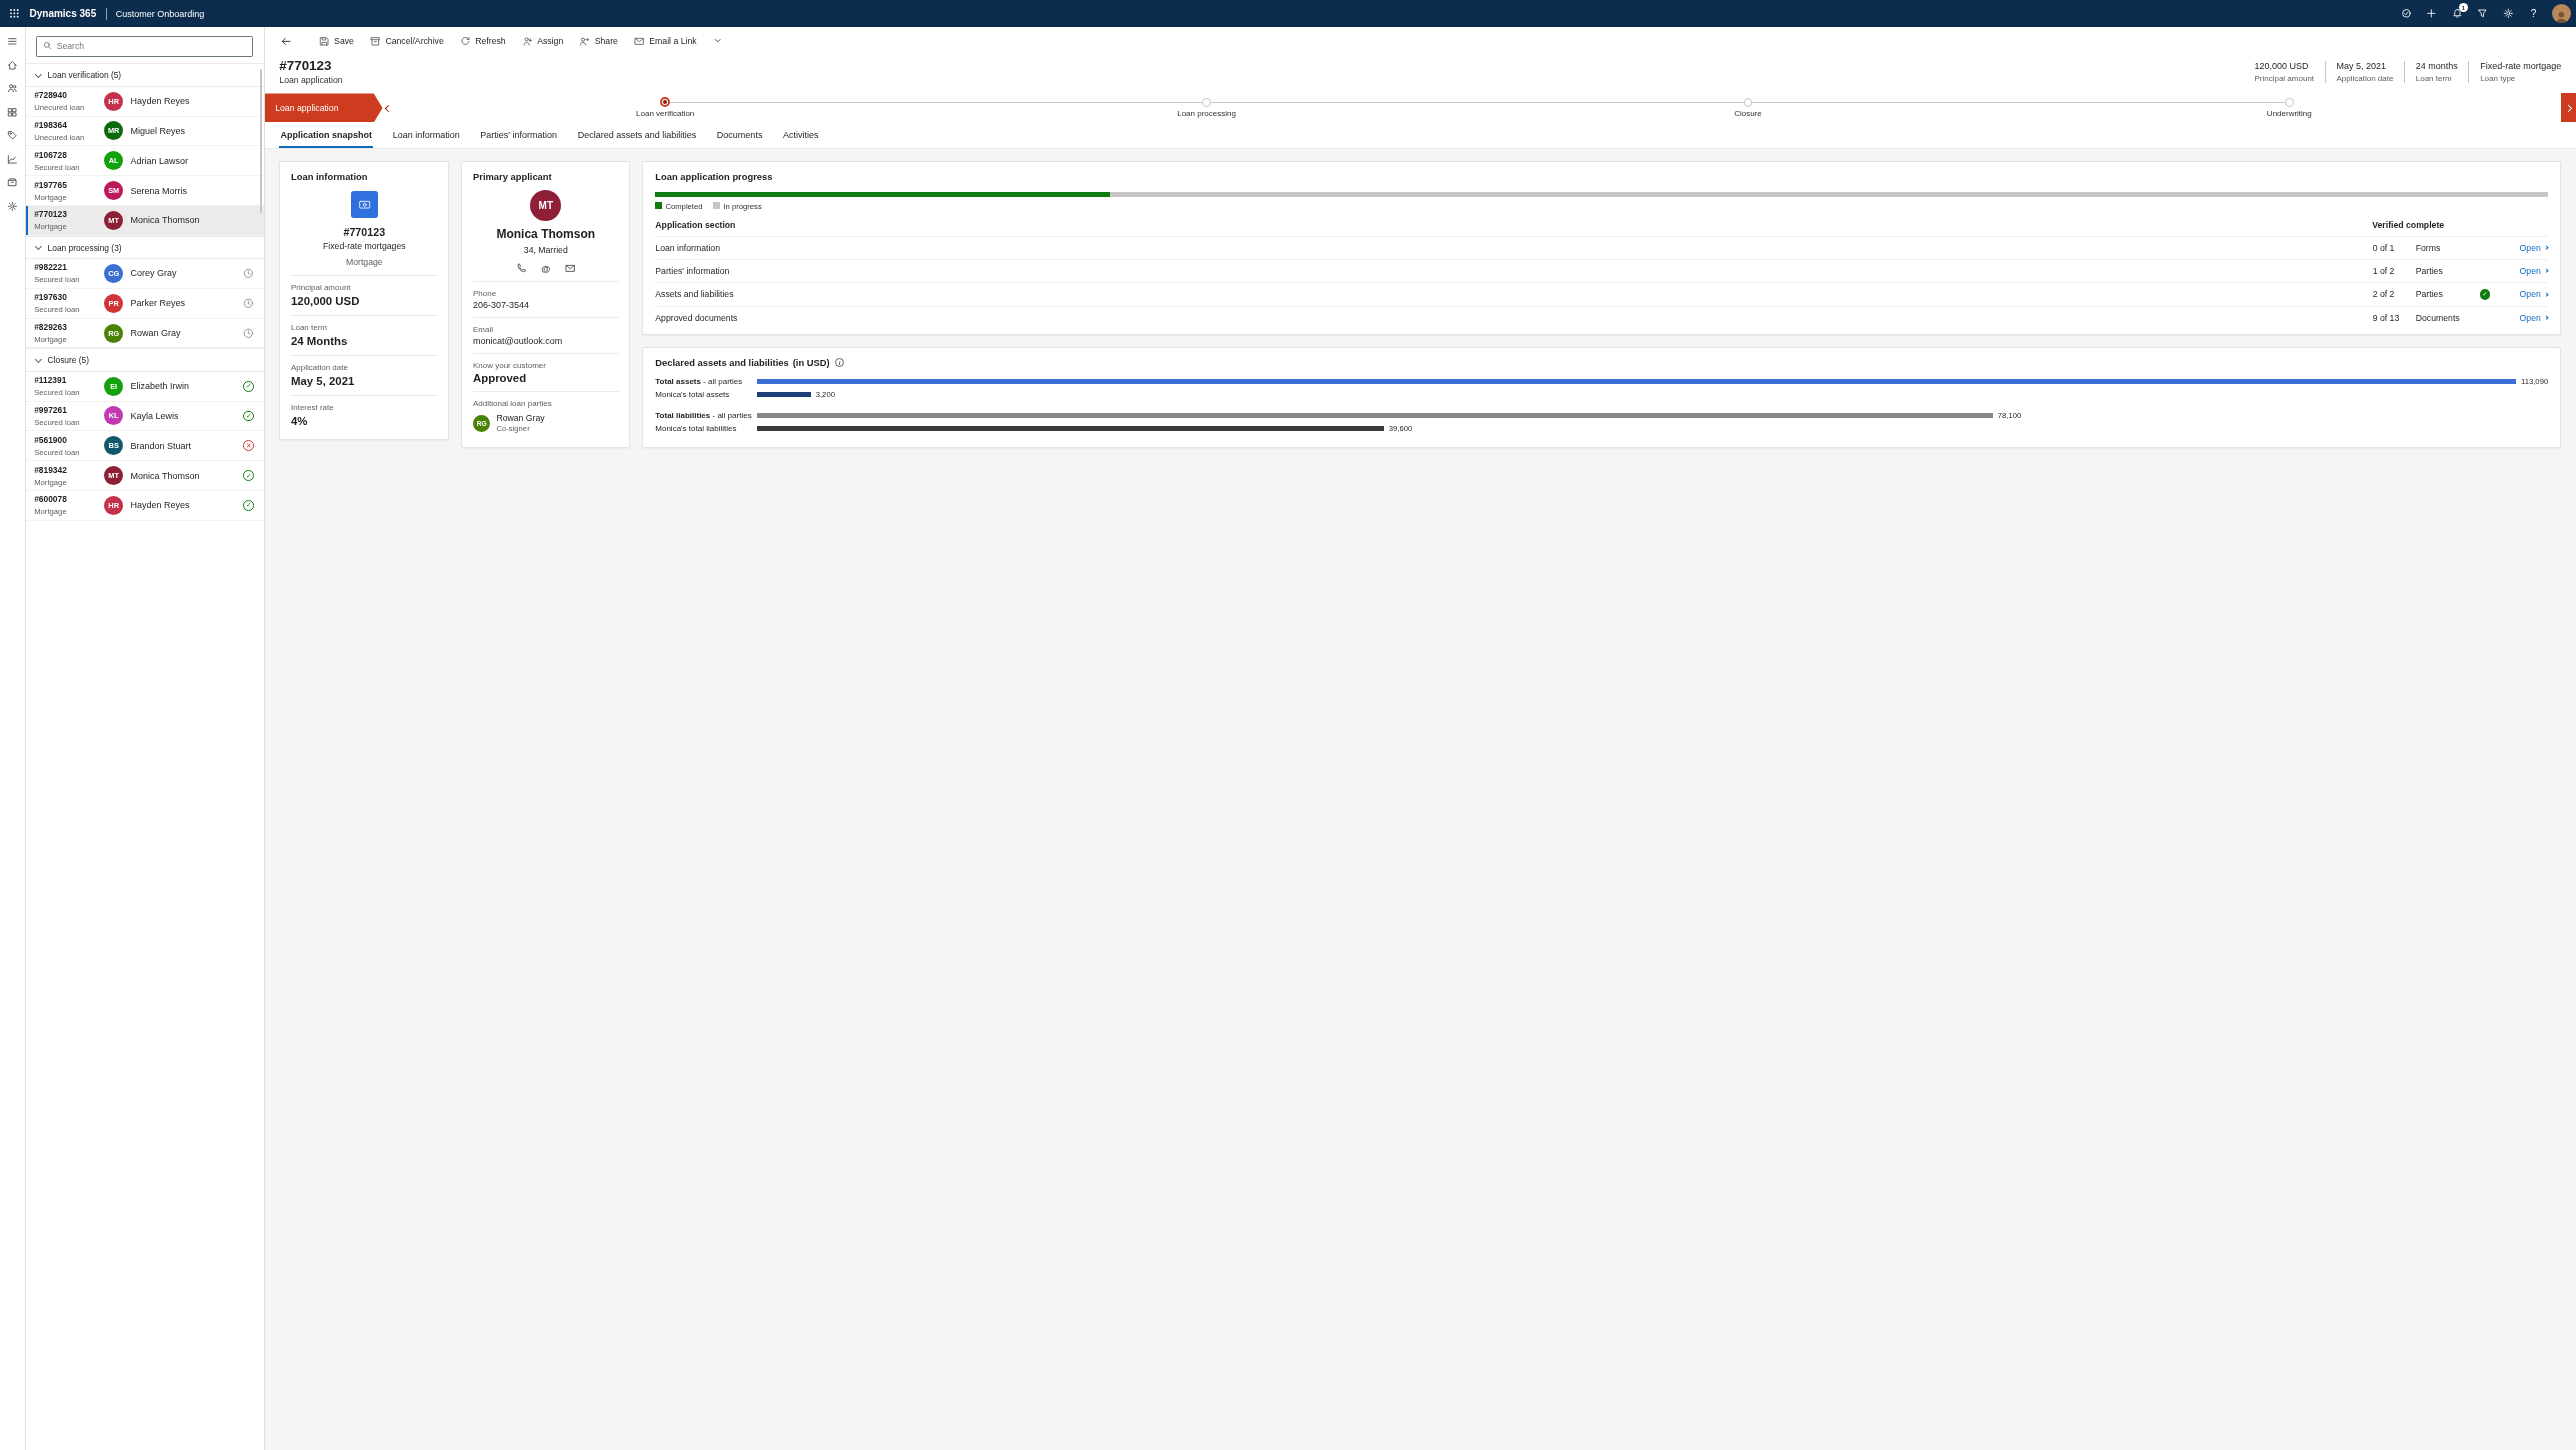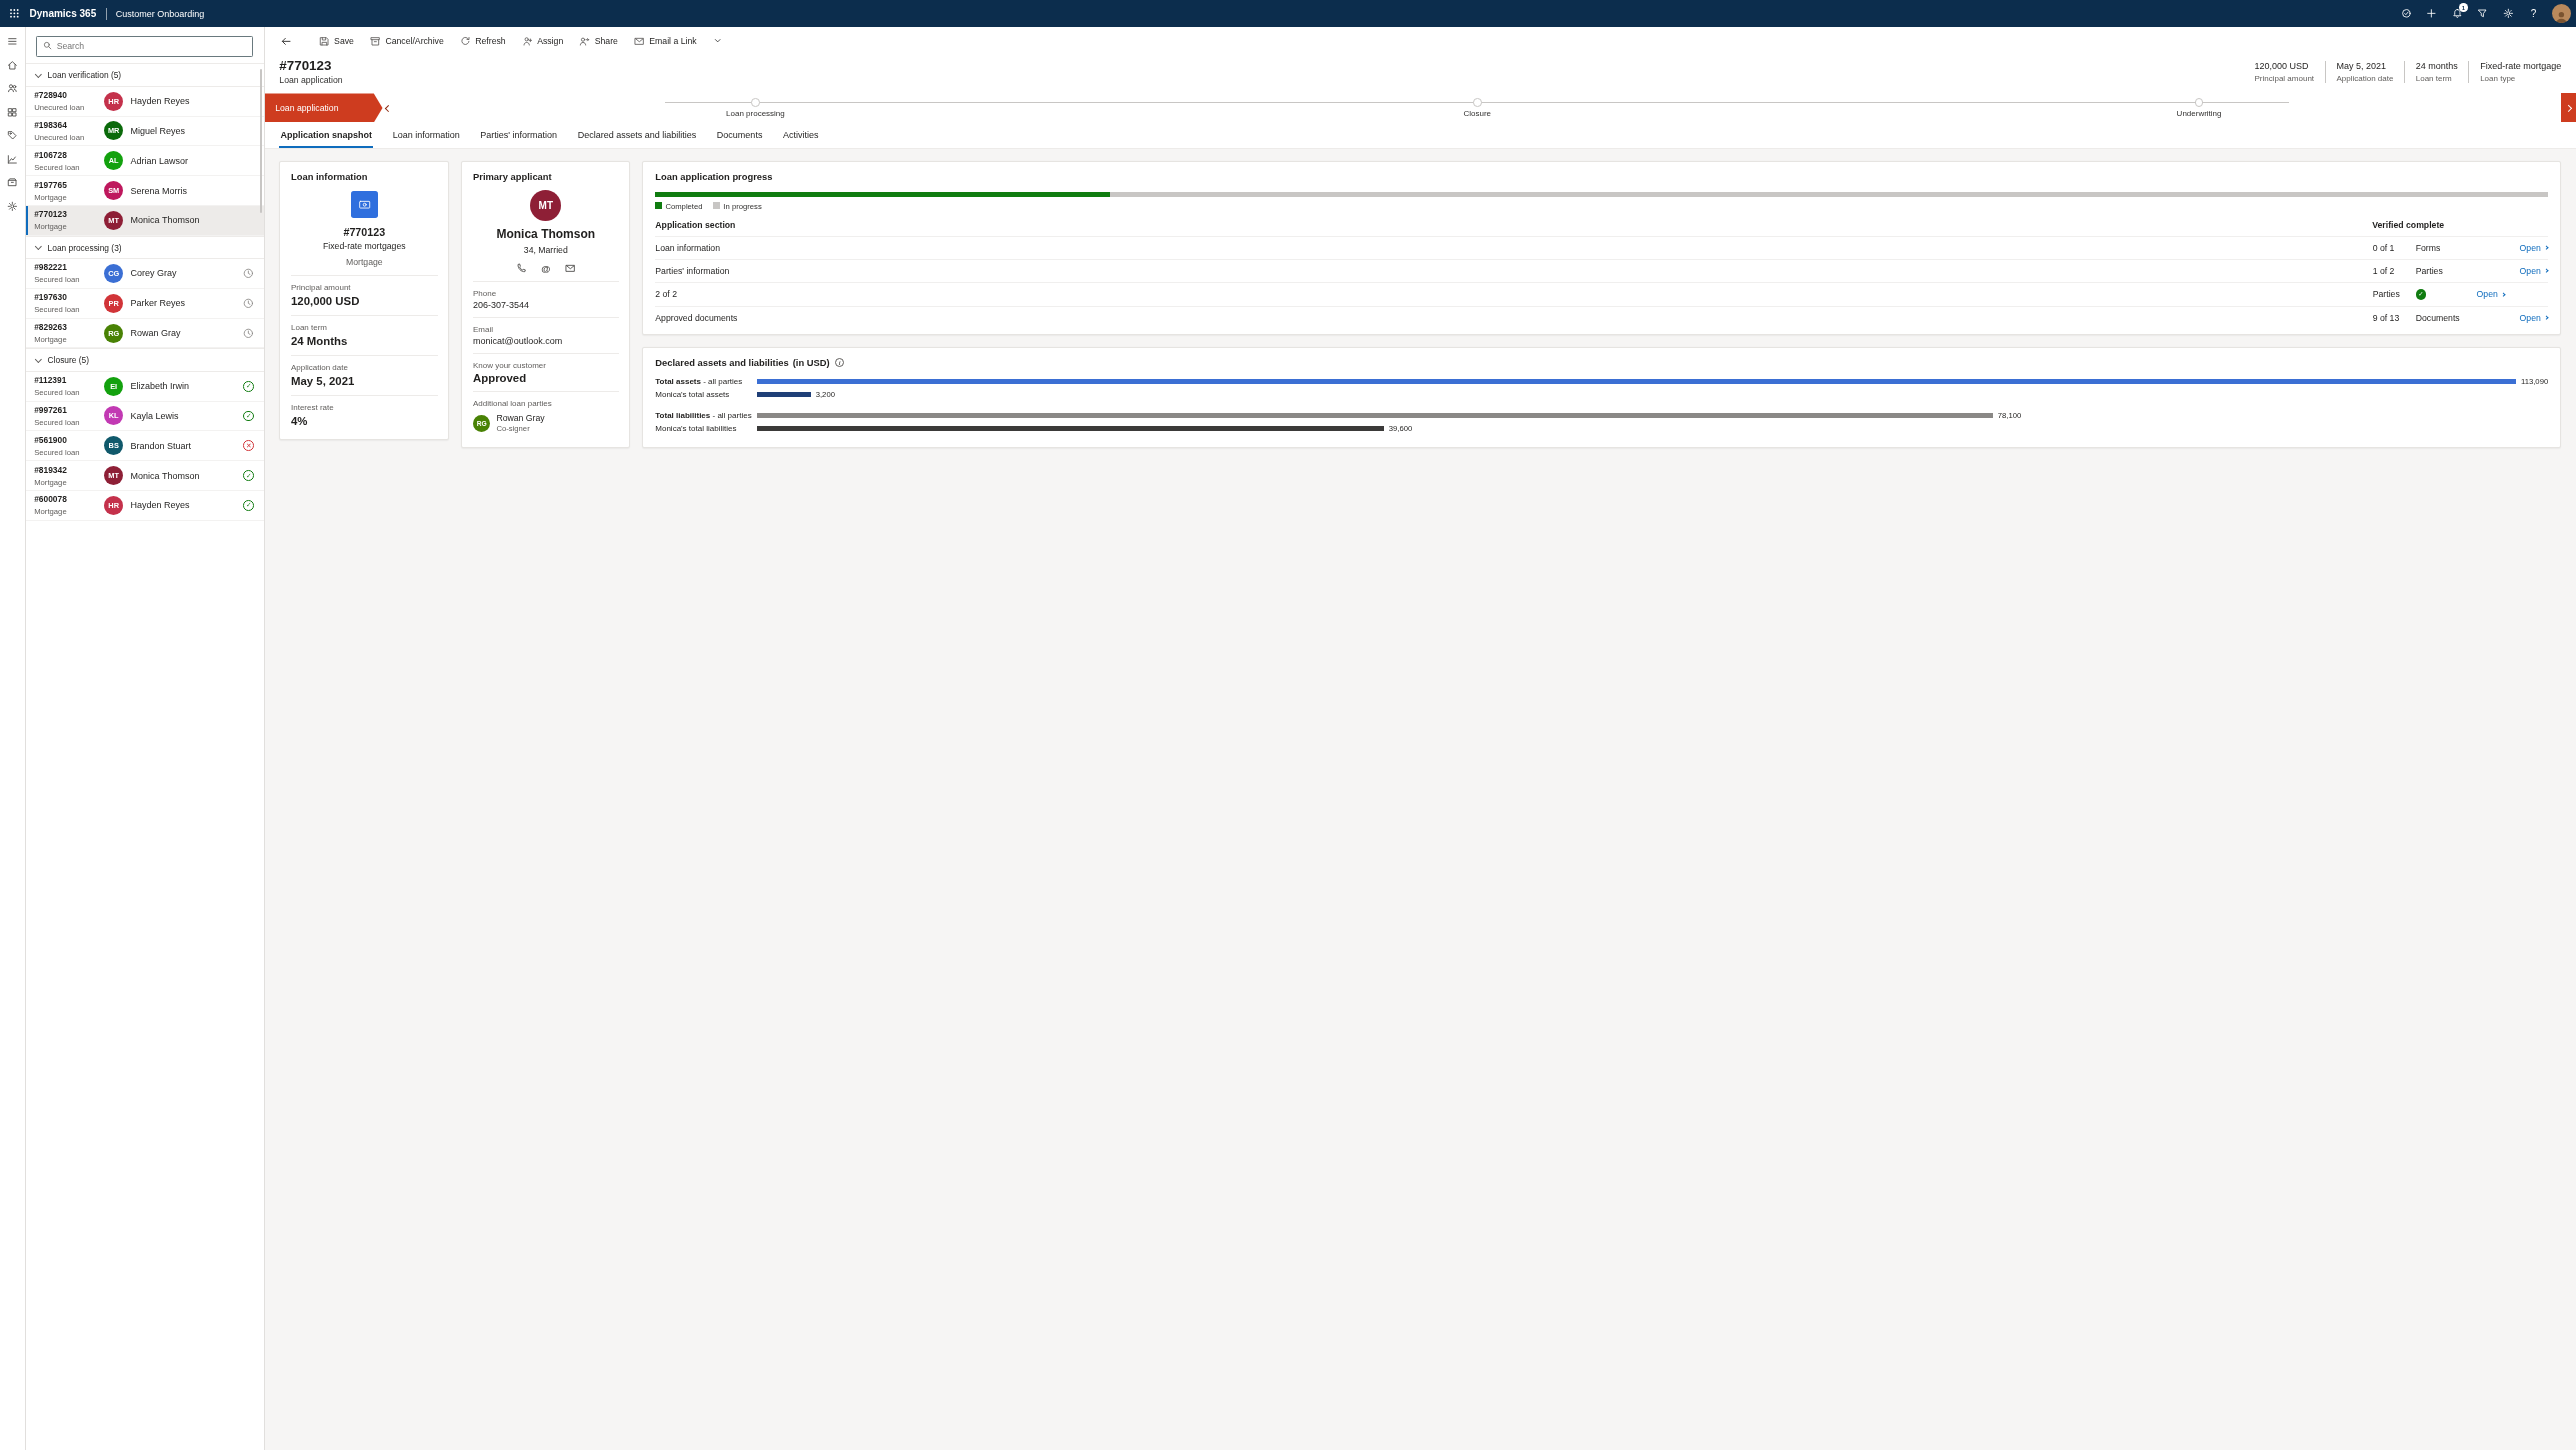--- a/index.html
+++ b/index.html
@@ -553,20 +553,24 @@
     </div>
 
     <div class="bpf">
       <div class="bpf-stage">
         <span>Loan application</span>
       </div>
       <button class="bpf-collapse">
           <span class="chev-l"></span>
         </button>
       <div class="stations">
+        <div class="station active">
+          <span class="dot"></span>
+          <span class="stlbl">Loan verification</span>
+        </div>
         <div class="station">
           <span class="dot"></span>
           <span class="stlbl">Loan processing</span>
         </div>
         <div class="station">
           <span class="dot"></span>
           <span class="stlbl">Closure</span>
         </div>
         <div class="station">
           <span class="dot"></span>
@@ -704,20 +708,21 @@
             <span>Parties' information</span>
             <span>1 of 2</span>
             <span>Parties</span>
             <span></span>
             <a class="popen">
                 <span>Open</span>
                 <span class="chev-r"></span>
               </a>
           </div>
           <div class="prow">
+            <span>Assets and liabilities</span>
             <span>2 of 2</span>
             <span>Parties</span>
             <span class="vcheck"></span>
             <a class="popen">
                 <span>Open</span>
                 <span class="chev-r"></span>
               </a>
           </div>
           <div class="prow">
             <span>Approved documents</span>

